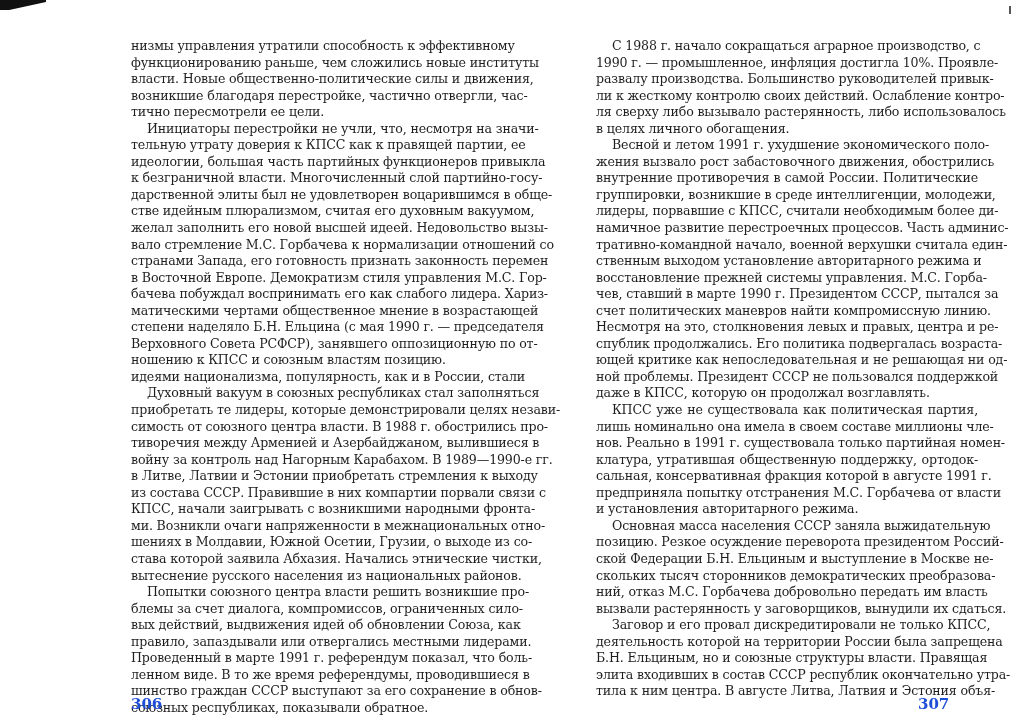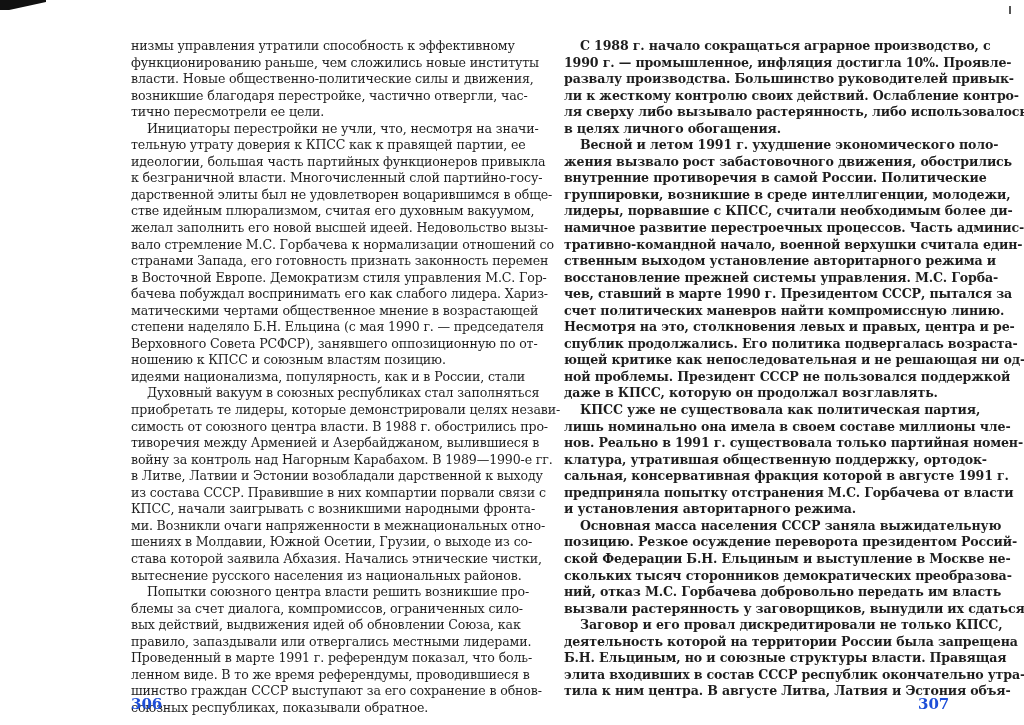--- a/index.html
+++ b/index.html
@@ -10,21 +10,21 @@
     color: #1e1e1e;
   }
   .spread { position: absolute; left: 0; top: 0; width: 1024px; height: 511px; }
   .corner-mark {
     position: absolute; left: 0; top: 0; width: 46px; height: 10px;
     background: #111; clip-path: polygon(0 0, 100% 0, 100% 20%, 20% 100%, 0 100%);
   }
   .tick-mark { position: absolute; left: 1009px; top: 6px; width: 2px; height: 8px; background: #555; }
   .page { position: absolute; top: 38px; }
   .page.left { left: 131px; width: 381px; }
-  .page.right { left: 564px; width: 382px; font-weight: bold; }
+  .page.right { left: 596px; width: 382px; }
   .line {
     display: block; height: 16.55px; line-height: 16.55px;
     font-size: 12.6px; white-space: nowrap;
     text-align: justify; text-align-last: justify;
     letter-spacing: -0.15px;
   }
   .line.indent { padding-left: 16px; }
   .line.last { text-align-last: left; }
   .page-number {
     position: absolute; top: 695px; font-size: 15px; font-weight: bold;
@@ -60,21 +60,21 @@
       <span class="line">матическими чертами общественное мнение в возрастающей</span>
       <span class="line">степени наделяло Б.Н. Ельцина (с мая 1990 г. — председателя</span>
       <span class="line">Верховного Совета РСФСР), занявшего оппозиционную по от-</span>
       <span class="line last">ношению к КПСС и союзным властям позицию.</span>
       <span class="line">идеями национализма, популярность, как и в России, стали</span>
       <span class="line indent">Духовный вакуум в союзных республиках стал заполняться</span>
       <span class="line">приобретать те лидеры, которые демонстрировали целях незави-</span>
       <span class="line">симость от союзного центра власти. В 1988 г. обострились про-</span>
       <span class="line">тиворечия между Арменией и Азербайджаном, вылившиеся в</span>
       <span class="line">войну за контроль над Нагорным Карабахом. В 1989—1990-е гг.</span>
-      <span class="line">в Литве, Латвии и Эстонии возобладали дарственной к выходу</span>
+      <span class="line">в Литве, Латвии и Эстонии приобретать стремления к выходу</span>
       <span class="line">из состава СССР. Правившие в них компартии порвали связи с</span>
       <span class="line">КПСС, начали заигрывать с возникшими народными фронта-</span>
       <span class="line">ми. Возникли очаги напряженности в межнациональных отно-</span>
       <span class="line">шениях в Молдавии, Южной Осетии, Грузии, о выходе из со-</span>
       <span class="line">става которой заявила Абхазия. Начались этнические чистки,</span>
       <span class="line last">вытеснение русского населения из национальных районов.</span>
       <span class="line indent">Попытки союзного центра власти решить возникшие про-</span>
       <span class="line">блемы за счет диалога, компромиссов, ограниченных сило-</span>
       <span class="line">вых действий, выдвижения идей об обновлении Союза, как</span>
       <span class="line">правило, запаздывали или отвергались местными лидерами.</span>

